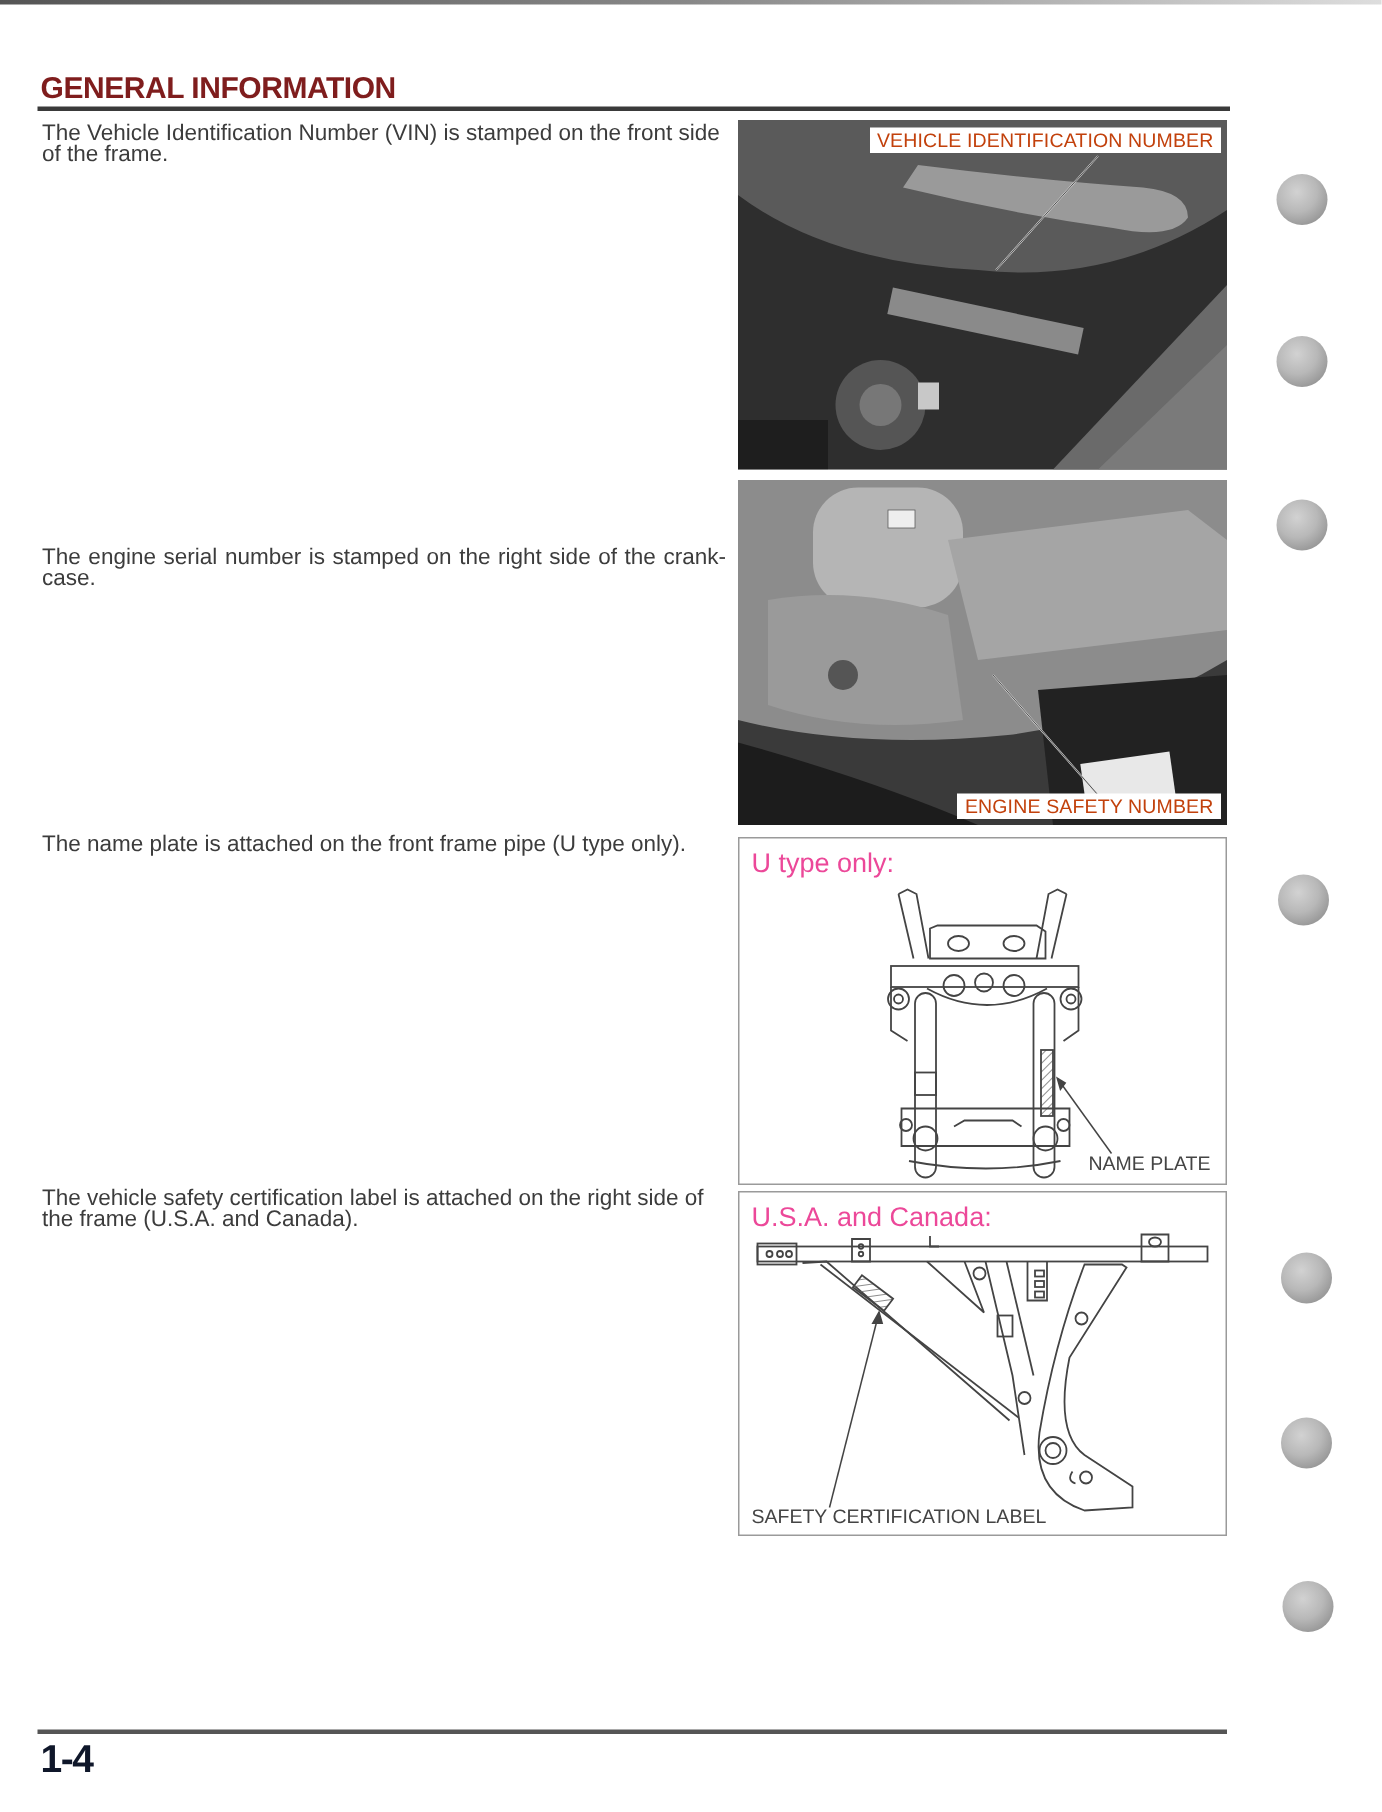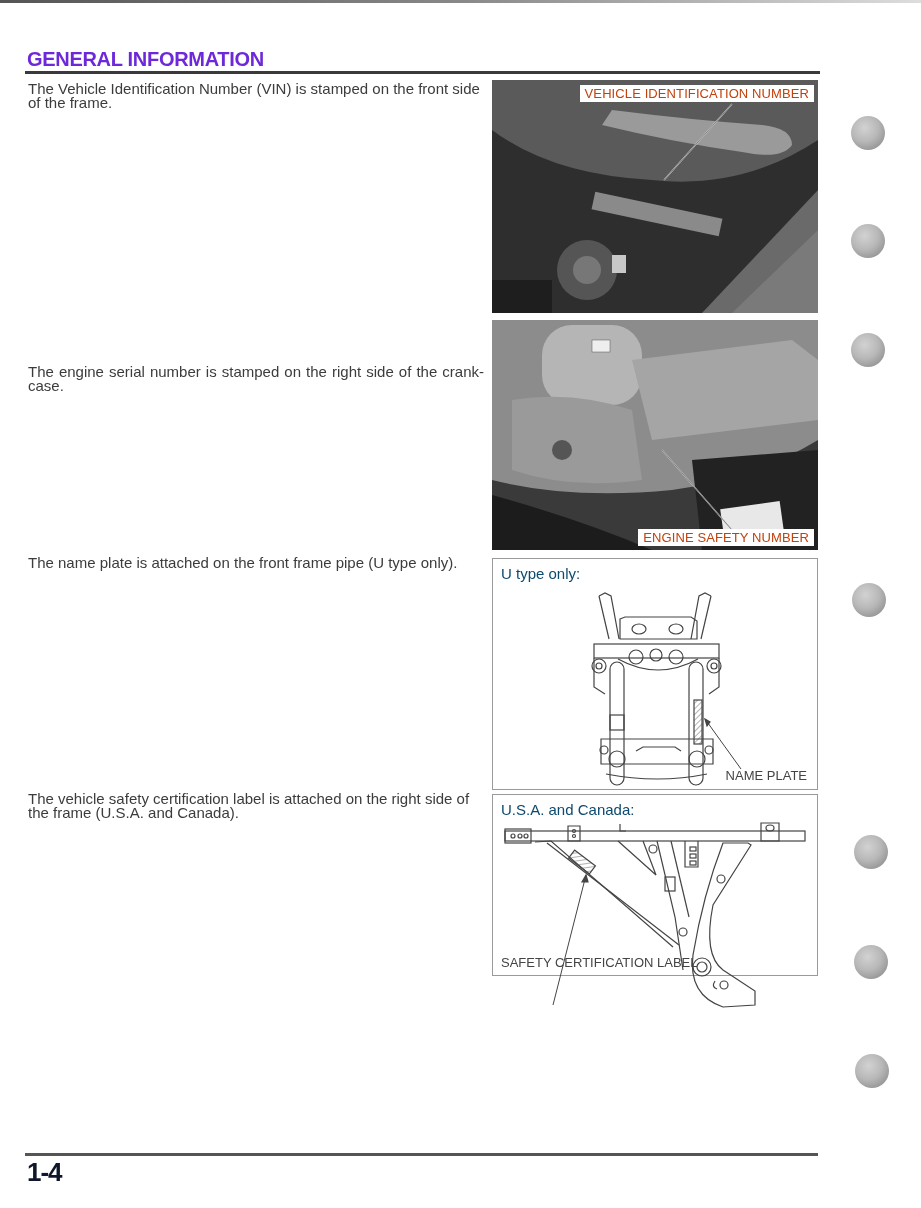--- a/index.html
+++ b/index.html
@@ -3,31 +3,31 @@
 <meta charset="utf-8">
 <style>
   html, body { margin: 0; padding: 0; }
   body {
     width: 921px; height: 1208px; position: relative; overflow: hidden;
     background: #ffffff; font-family: "Liberation Sans", sans-serif; color: #333;
   }
   .top-edge { position: absolute; left: 0; top: 0; width: 921px; height: 3px;
     background: linear-gradient(to right, #555 0%, #888 50%, #ddd 100%); }
   .section-title { position: absolute; left: 27px; top: 48px; font-size: 20px; font-weight: bold;
-    color: #6d28d9; letter-spacing: -0.3px; margin: 0; }
+    color: #7f1d1d; letter-spacing: -0.3px; margin: 0; }
   .title-rule { position: absolute; left: 25px; top: 71px; width: 795px; height: 3px; background: #3a3a3a; }
   .para { position: absolute; left: 28px; width: 456px; font-size: 15px; line-height: 14px; color: #3c3c3c; margin: 0; }
   .justify { text-align: justify; text-align-last: left; margin-top: 47px; }
   .figure { position: absolute; left: 492px; width: 326px; box-sizing: border-box; }
   .photo { background: #3b3b3b; overflow: hidden; }
   .photo svg { display: block; }
   .callout { position: absolute; background: #fff; color: #c2410c; font-size: 13px; padding: 1px 5px;
     white-space: nowrap; letter-spacing: 0.1px; }
   .drawing { border: 1px solid #9a9a9a; background: #fff; }
-  .drawing .cap { position: absolute; left: 8px; top: 6px; font-size: 15px; color: #0c4a6e; text-align: center; }
+  .drawing .cap { position: absolute; left: 8px; top: 6px; font-size: 18px; color: #ec4899; text-align: center; }
   .drawing .lbl { position: absolute; font-size: 13px; color: #444; white-space: nowrap; }
   .drawing svg { position: absolute; left: 0; top: 0; }
   .foot-rule { position: absolute; left: 25px; top: 1153px; width: 793px; height: 3px; background: #555; }
   .page-num { position: absolute; left: 27px; top: 1157px; font-size: 26px; font-weight: bold; color: #0f172a;
     letter-spacing: -1px; }
   .binder-hole { position: absolute; width: 34px; height: 34px; border-radius: 50%;
     background: radial-gradient(circle at 40% 35%, #d2d2d2 0%, #b8b8b8 45%, #8f8f8f 85%, #7a7a7a 100%); }
 </style>
 </head>
 <body>
@@ -113,21 +113,21 @@
     <defs>
       <pattern id="hatch" width="4" height="4" patternUnits="userSpaceOnUse" patternTransform="rotate(45)">
         <line x1="0" y1="0" x2="0" y2="4" stroke="#666" stroke-width="1"></line>
       </pattern>
     </defs>
   </svg>
   <div class="lbl" style="right:10px;bottom:6px;">NAME PLATE</div>
 </div>
 
 <p class="para" style="top:792px;">The vehicle safety certification label is attached on the right side of the frame (U.S.A. and Canada).</p>
-<div class="figure drawing" style="top:794px;height:182px;padding-left:32px;">
+<div class="figure drawing" style="top:794px;height:230px;padding-left:32px;">
   <div class="cap">U.S.A. and Canada:</div>
   <svg width="326" height="230" viewBox="0 0 326 230" fill="none" stroke="#444" stroke-width="1.2">
     <rect x="12" y="36" width="300" height="10"></rect>
     <rect x="12" y="34" width="26" height="14"></rect>
     <circle cx="20" cy="41" r="2"></circle>
       <circle cx="27" cy="41" r="2"></circle>
       <circle cx="33" cy="41" r="2"></circle>
     <path d="M75 31 H87 V46 H75 Z"></path>
       <circle cx="81" cy="36" r="1.5"></circle>
       <circle cx="81" cy="41" r="1.5"></circle>

